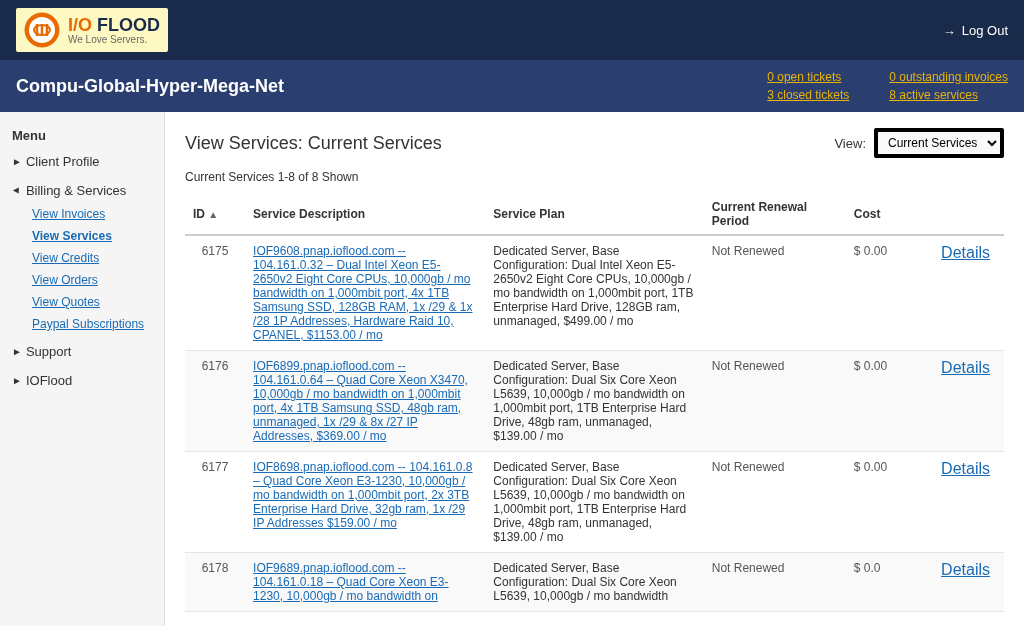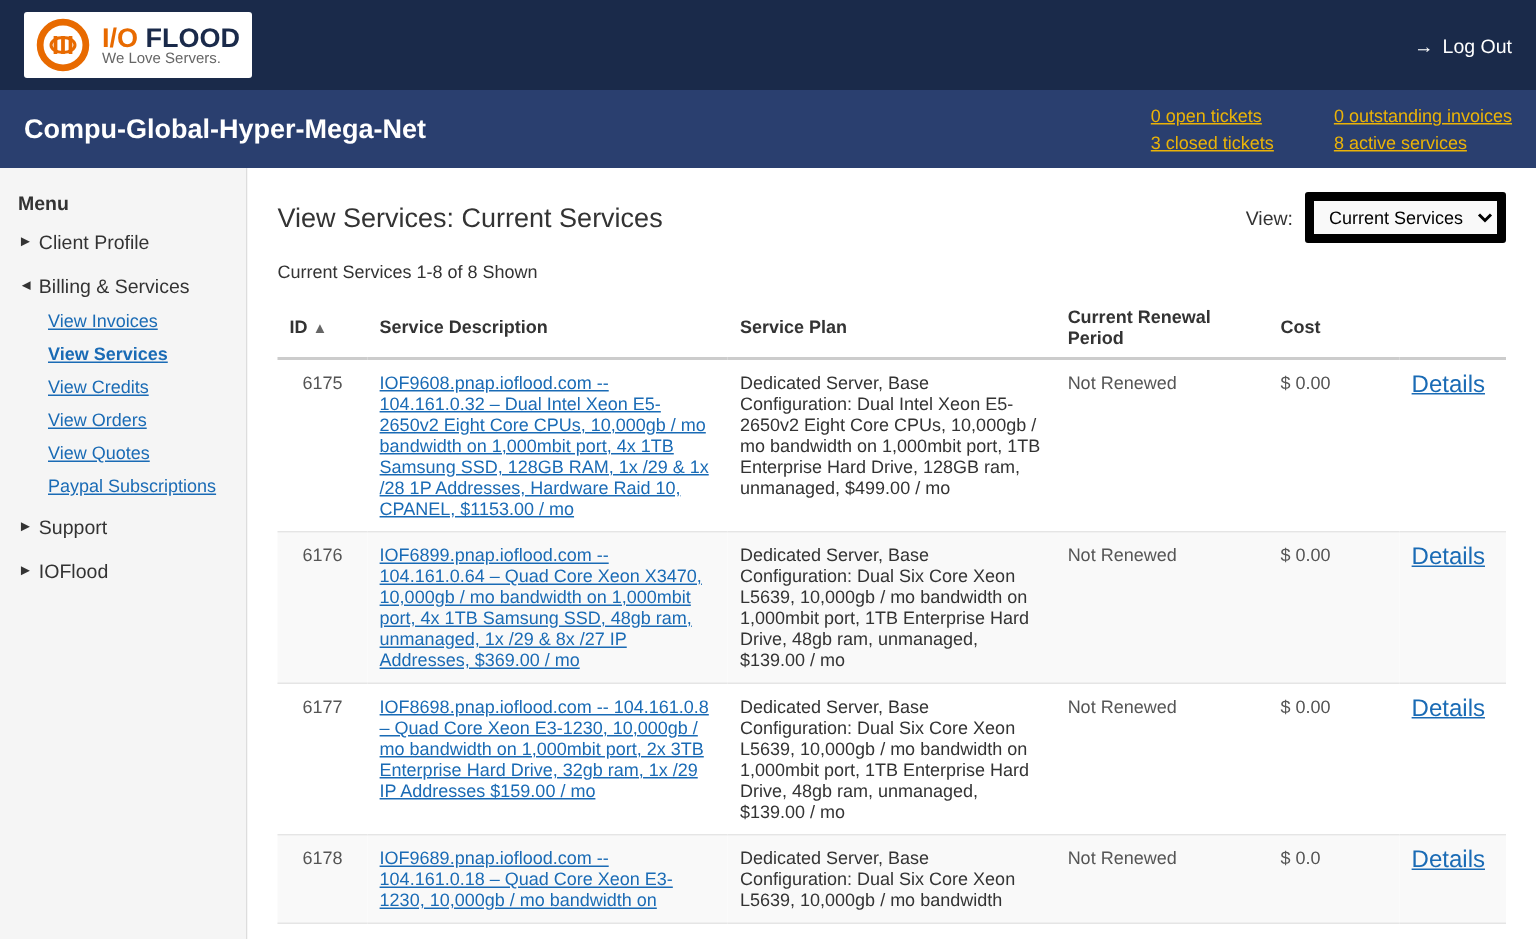--- a/index.html
+++ b/index.html
@@ -9,21 +9,21 @@
     #header {
       display: flex;
       align-items: center;
       justify-content: space-between;
       background: #1a2a4a;
       padding: 8px 16px;
     }
     #logo-area {
       display: flex;
       align-items: center;
-      background: #ffffff;
+      background: #fef9c3;
       padding: 4px 8px;
       border-radius: 2px;
     }
     #logo-icon {
       width: 36px;
       height: 36px;
       margin-right: 8px;
     }
     #logo-text {
       display: flex;
@@ -156,21 +156,21 @@
       align-items: center;
       gap: 8px;
     }
     #view-label {
       font-size: 13px;
       color: #333;
     }
     #view-select {
       font-size: 12px;
       padding: 3px 6px;
-      border: 6px solid #000000;
+      border: 4px solid #000000;
       border-radius: 2px;
       background: #f9f9f9;
       cursor: pointer;
     }
 
     #records-info {
       font-size: 12px;
       color: #333;
       margin-bottom: 10px;
     }

